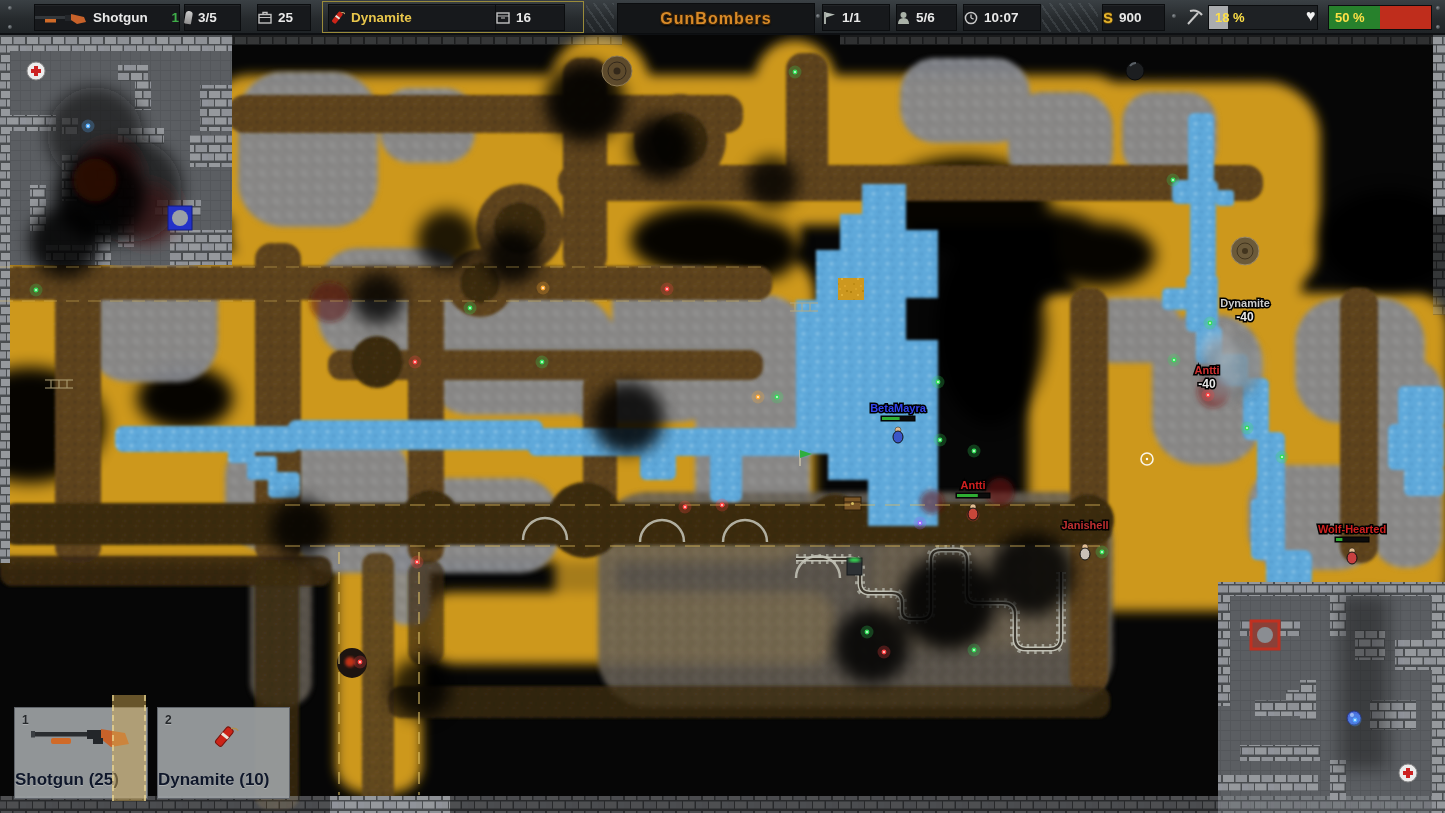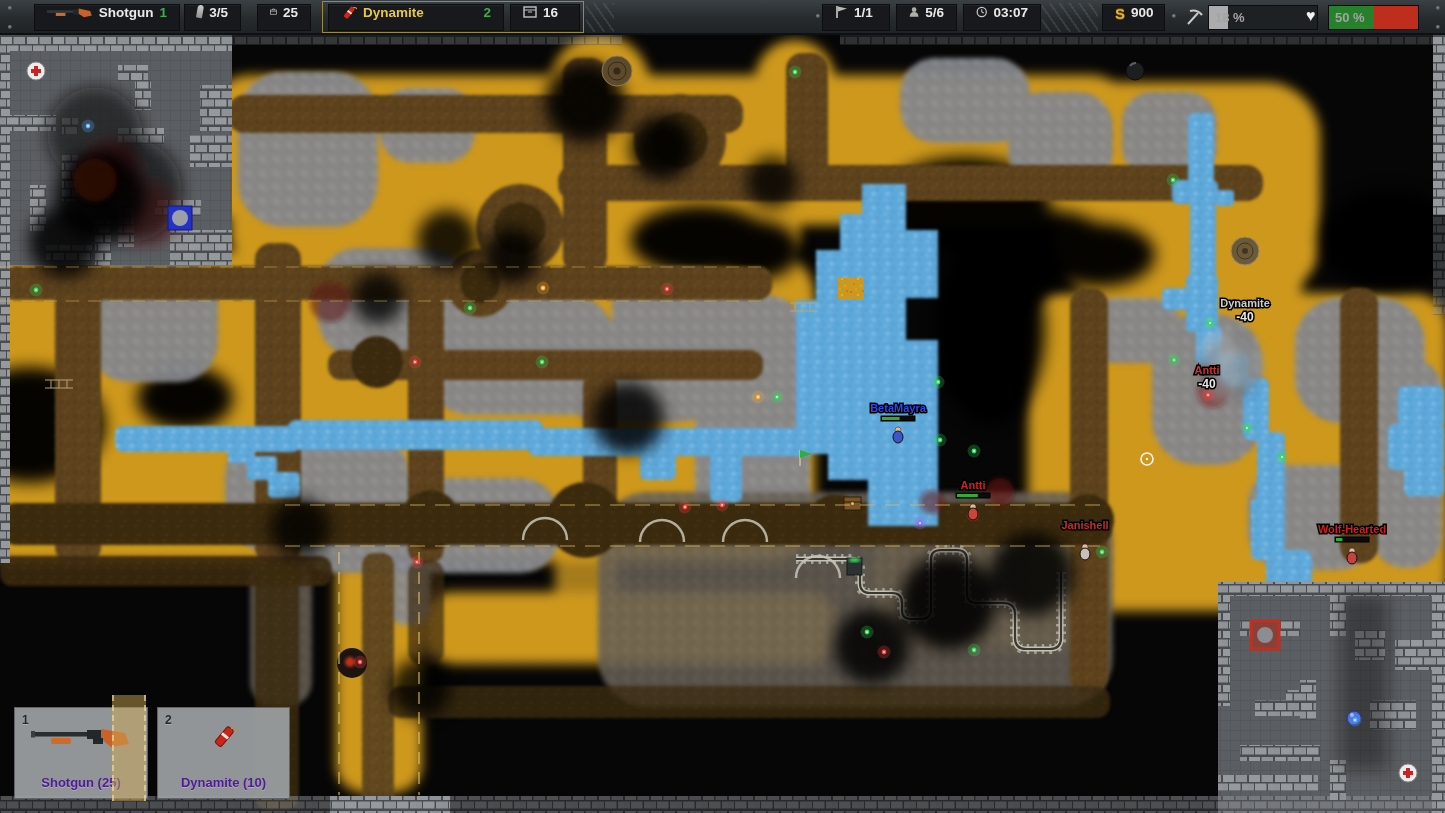--- a/index.html
+++ b/index.html
@@ -2,56 +2,56 @@
 <html><head>
 <meta charset="utf-8">
 <style>
   html,body{margin:0;padding:0;background:#000;}
   .stage{position:relative;width:1445px;height:813px;overflow:hidden;background:#060606;
          font-family:"Liberation Sans",sans-serif;}
   
   .topbar{position:absolute;top:0;left:0;width:1445px;height:35px;
           background:linear-gradient(#3a4044,#272b2e 55%,#1f2326);
           border-bottom:2px solid #0e1013;box-sizing:border-box;z-index:40;}
-  .hbox{position:absolute;top:4px;height:27px;display:flex;align-items:flex-start;gap:6px;
-        padding:0 12px;background:#17191c;border:1px solid #0b0d0f;box-sizing:border-box;
+  .hbox{position:absolute;top:4px;height:27px;display:flex;align-items:center;gap:6px;
+        padding:0 0;background:#17191c;border:1px solid #0b0d0f;box-sizing:border-box;
         box-shadow:inset 0 1px 0 rgba(255,255,255,.05);
         color:#e9e9e9;font-size:13.5px;font-weight:bold;white-space:nowrap;}
   .num-green{color:#3fae49;margin-left:auto;}
   .name-yellow{color:#e7c54b;}
   .sel-outline{position:absolute;left:322px;top:1px;width:262px;height:32px;
                border:1px solid #9a8b3a;box-sizing:border-box;pointer-events:none;}
   .logo-panel{position:absolute;left:617px;top:3px;width:196px;height:29px;
               background:#141618;border:1px solid #0b0d0f;display:flex;
               align-items:center;justify-content:center;}
   .logo-text{color:#d88a28;font-weight:bold;font-size:16px;letter-spacing:1px;
              text-shadow:-1px -1px 0 #33200a,1px -1px 0 #33200a,-1px 1px 0 #33200a,
                          1px 1px 0 #33200a,0 2px 2px #000;}
   .scratch{position:absolute;top:3px;height:29px;opacity:.8;
            background:repeating-linear-gradient(55deg,transparent 0 6px,rgba(125,133,138,.28) 6px 8px);}
   .screw{position:absolute;width:4px;height:4px;border-radius:50%;
          background:radial-gradient(circle at 35% 35%,#8a9095,#2e3234);}
   .barfill-wrap{position:relative;background:#1e2124;border:1px solid #0b0d0f;height:25px;
                 box-sizing:border-box;display:flex;align-items:center;}
-  .bar-label{position:absolute;left:6px;color:#a3a3a3;font-size:13px;font-weight:bold;z-index:2;}
+  .bar-label{position:absolute;left:6px;color:#fde047;font-size:13px;font-weight:bold;z-index:2;}
   #drill-fill{height:100%;background:#aaacae;}
   #hp-green{height:100%;background:#27812c;}
   #hp-red{height:100%;flex:1;background:#bf2d1c;}
   .icon-heart{color:#f2f2f2;font-size:16px;line-height:1;}
   .money-s{color:#e8b62e;font-size:15px;font-weight:bold;
            text-shadow:0 1px 0 #5a4008,0 -1px 0 #5a4008;}
   .bullet-icon{width:7px;height:13px;border-radius:3px 3px 1px 1px;transform:rotate(10deg);
                background:linear-gradient(#cdcdcd,#8f8f8f);}
   
   .slotcard{position:absolute;top:707px;height:92px;background:rgba(156,160,163,.93);
             border:1px solid #60646a;box-sizing:border-box;z-index:30;}
   .slot-key{position:absolute;left:7px;top:5px;color:#26292c;font-size:12px;font-weight:bold;
             text-shadow:0 1px 0 rgba(255,255,255,.25);}
-  .slot-label{position:absolute;bottom:8px;width:100%;text-align:center;color:#4c1d95;
-              font-size:13px;font-weight:bold;text-shadow:0 1px 0 rgba(255,255,255,.25);}
+  .slot-label{position:absolute;bottom:8px;width:100%;text-align:left;color:#0f172a;
+              font-size:17px;font-weight:bold;text-shadow:0 1px 0 rgba(255,255,255,.25);}
   .slot-art{position:absolute;left:0;right:0;top:14px;display:flex;justify-content:center;}
   .glowband{position:absolute;left:112px;top:695px;width:30px;height:106px;z-index:35;
             background:rgba(208,170,82,.48);
             border-left:2px dashed rgba(242,222,152,.65);
             border-right:2px dashed rgba(242,222,152,.65);}
   svg text{font-family:"Liberation Sans",sans-serif;}
 </style>
 </head>
 <body>
 
@@ -568,30 +568,33 @@
       <svg width="16" height="16" viewBox="0 0 16 16">
         <g transform="rotate(38 8 8)">
           <rect x="5.5" y="1" width="5" height="13" rx="1.5" fill="#cc2418"></rect>
           <rect x="5.5" y="6" width="5" height="2" fill="#e8e4da"></rect>
           <path d="M8,1 q2,-2 4,-1" stroke="#caa86a" fill="none"></path>
         </g>
       </svg>
       <span class="name-yellow">Dynamite</span>
       <span class="num-green">2</span>
     </div>
-    <div class="hbox" style="left:510px;width:70px">
+    <div class="hbox" style="left:495px;width:70px">
       <svg width="14" height="13" viewBox="0 0 14 13">
         <rect x="1" y="2" width="12" height="10" fill="none" stroke="#c2c2c2" stroke-width="1.4"></rect>
         <line x1="1" y1="5" x2="13" y2="5" stroke="#c2c2c2" stroke-width="1"></line>
         <line x1="5" y1="7" x2="9" y2="7" stroke="#c2c2c2" stroke-width="1"></line>
       </svg>
       <span>16</span>
     </div>
 
     <div class="scratch" style="left:586px;width:28px"></div>
+    <div class="logo-panel">
+      <span class="logo-text">GunBombers</span>
+    </div>
     <div class="scratch" style="left:1042px;width:56px"></div>
 
     <div class="hbox" style="left:822px;width:68px">
       <svg width="13" height="14" viewBox="0 0 13 14">
         <line x1="2" y1="1" x2="2" y2="13" stroke="#b5bcb5" stroke-width="1.8"></line>
         <path d="M3,1.5 L12,3.5 L3,6.5 Z" fill="#b5bcb5"></path>
       </svg>
       <span>1/1</span>
     </div>
     <div class="hbox" style="left:896px;width:61px">
@@ -600,38 +603,38 @@
         <path d="M1,13 q0,-6 5.5,-6 q5.5,0 5.5,6 Z" fill="#aab2a8"></path>
       </svg>
       <span>5/6</span>
     </div>
     <div class="hbox" style="left:963px;width:78px">
       <svg width="14" height="14" viewBox="0 0 14 14">
         <circle cx="7" cy="7" r="5.6" fill="none" stroke="#c8c8c8" stroke-width="1.5"></circle>
         <line x1="7" y1="7" x2="7" y2="3.5" stroke="#c8c8c8" stroke-width="1.3"></line>
         <line x1="7" y1="7" x2="9.6" y2="8.2" stroke="#c8c8c8" stroke-width="1.3"></line>
       </svg>
-      <span>03:07</span>
+      <span>10:07</span>
     </div>
     <div class="hbox" style="left:1102px;width:63px">
       <span class="money-s">S</span>
       <span>900</span>
     </div>
 
     <svg style="position:absolute;left:1184px;top:8px" width="20" height="20" viewBox="0 0 20 20">
       <line x1="4" y1="16" x2="14" y2="5" stroke="#c8c8c8" stroke-width="2"></line>
       <path d="M6,3 q7,-2 12,4" fill="none" stroke="#c8c8c8" stroke-width="2.2"></path>
     </svg>
     <div class="barfill-wrap" style="position:absolute;left:1208px;top:5px;width:110px">
       <span class="bar-label">18 %</span>
       <div id="drill-fill" style="width: 18%;"></div>
     </div>
 
     <span class="icon-heart" style="position:absolute;left:1306px;top:8px">♥</span>
-    <div class="barfill-wrap" style="position:absolute;left:1328px;top:5px;width:91px">
+    <div class="barfill-wrap" style="position:absolute;left:1328px;top:5px;width:104px">
       <span class="bar-label">50 %</span>
       <div id="hp-green" style="width: 50%;"></div>
       <div id="hp-red"></div>
     </div>
   </div>
 
   <div class="slotcard" style="left:14px;width:134px">
     <span class="slot-key">1</span>
     <div class="slot-art">
       <svg width="104" height="30" viewBox="0 0 104 30">

